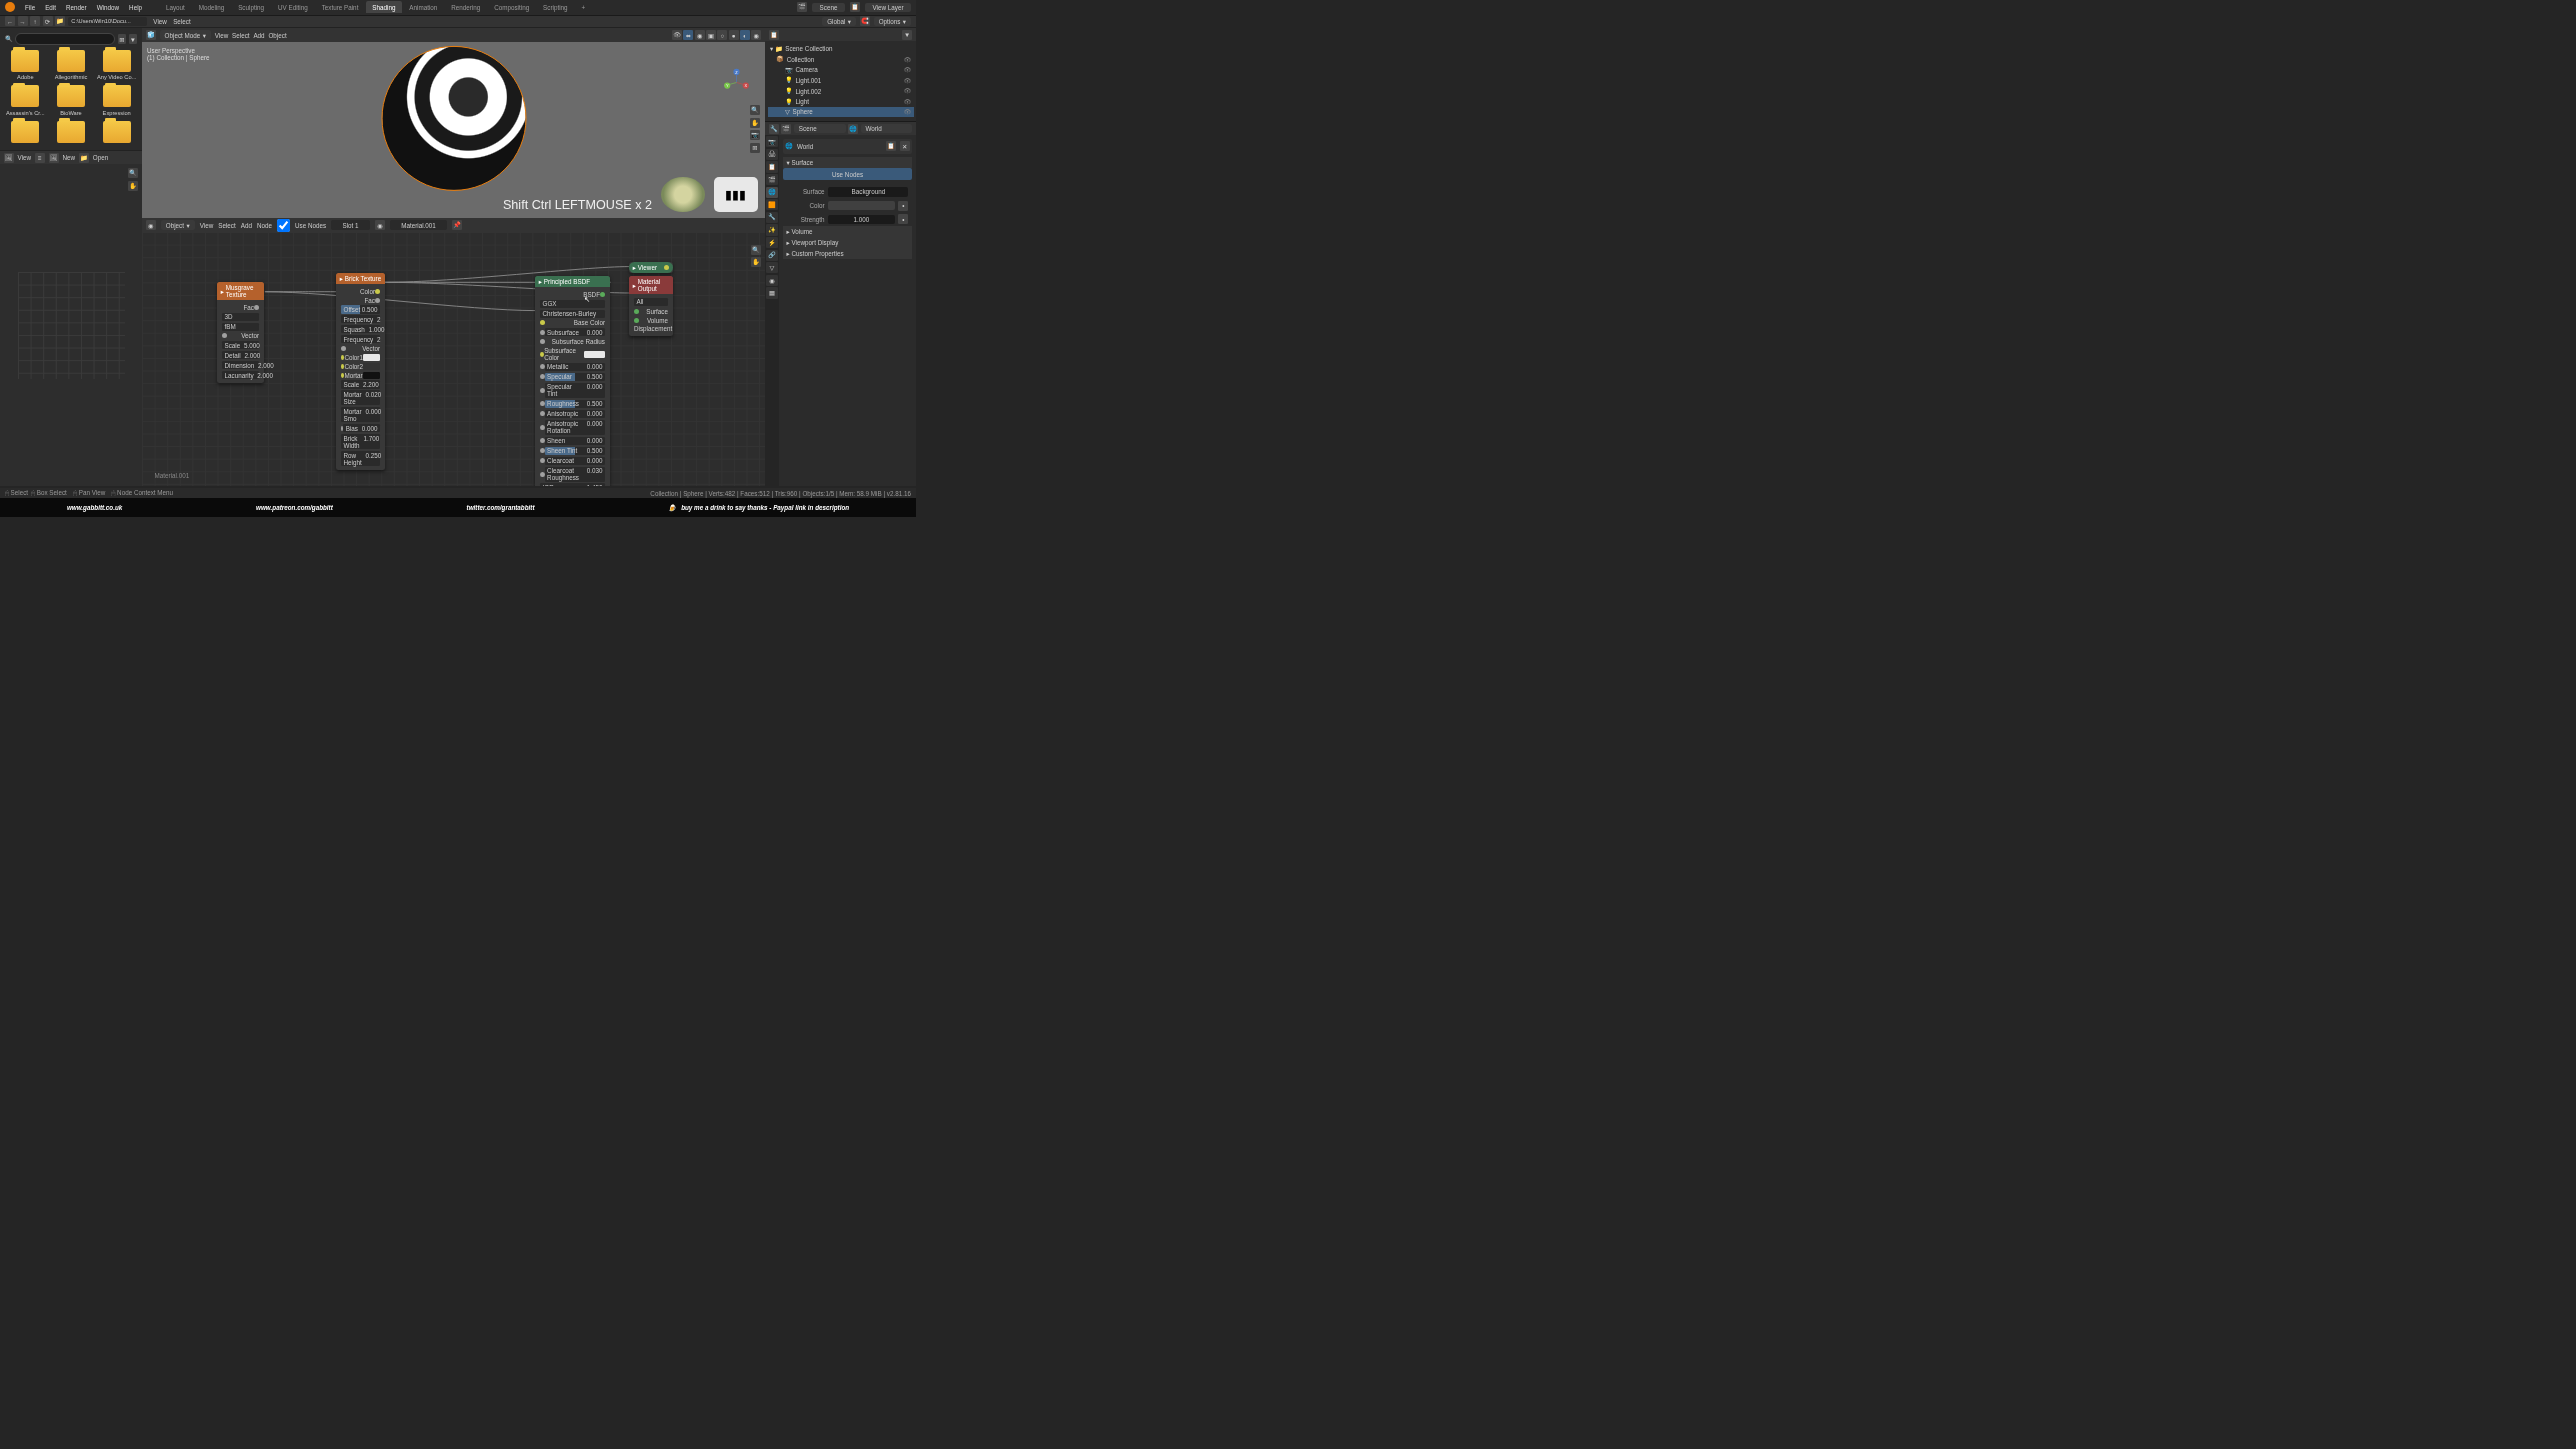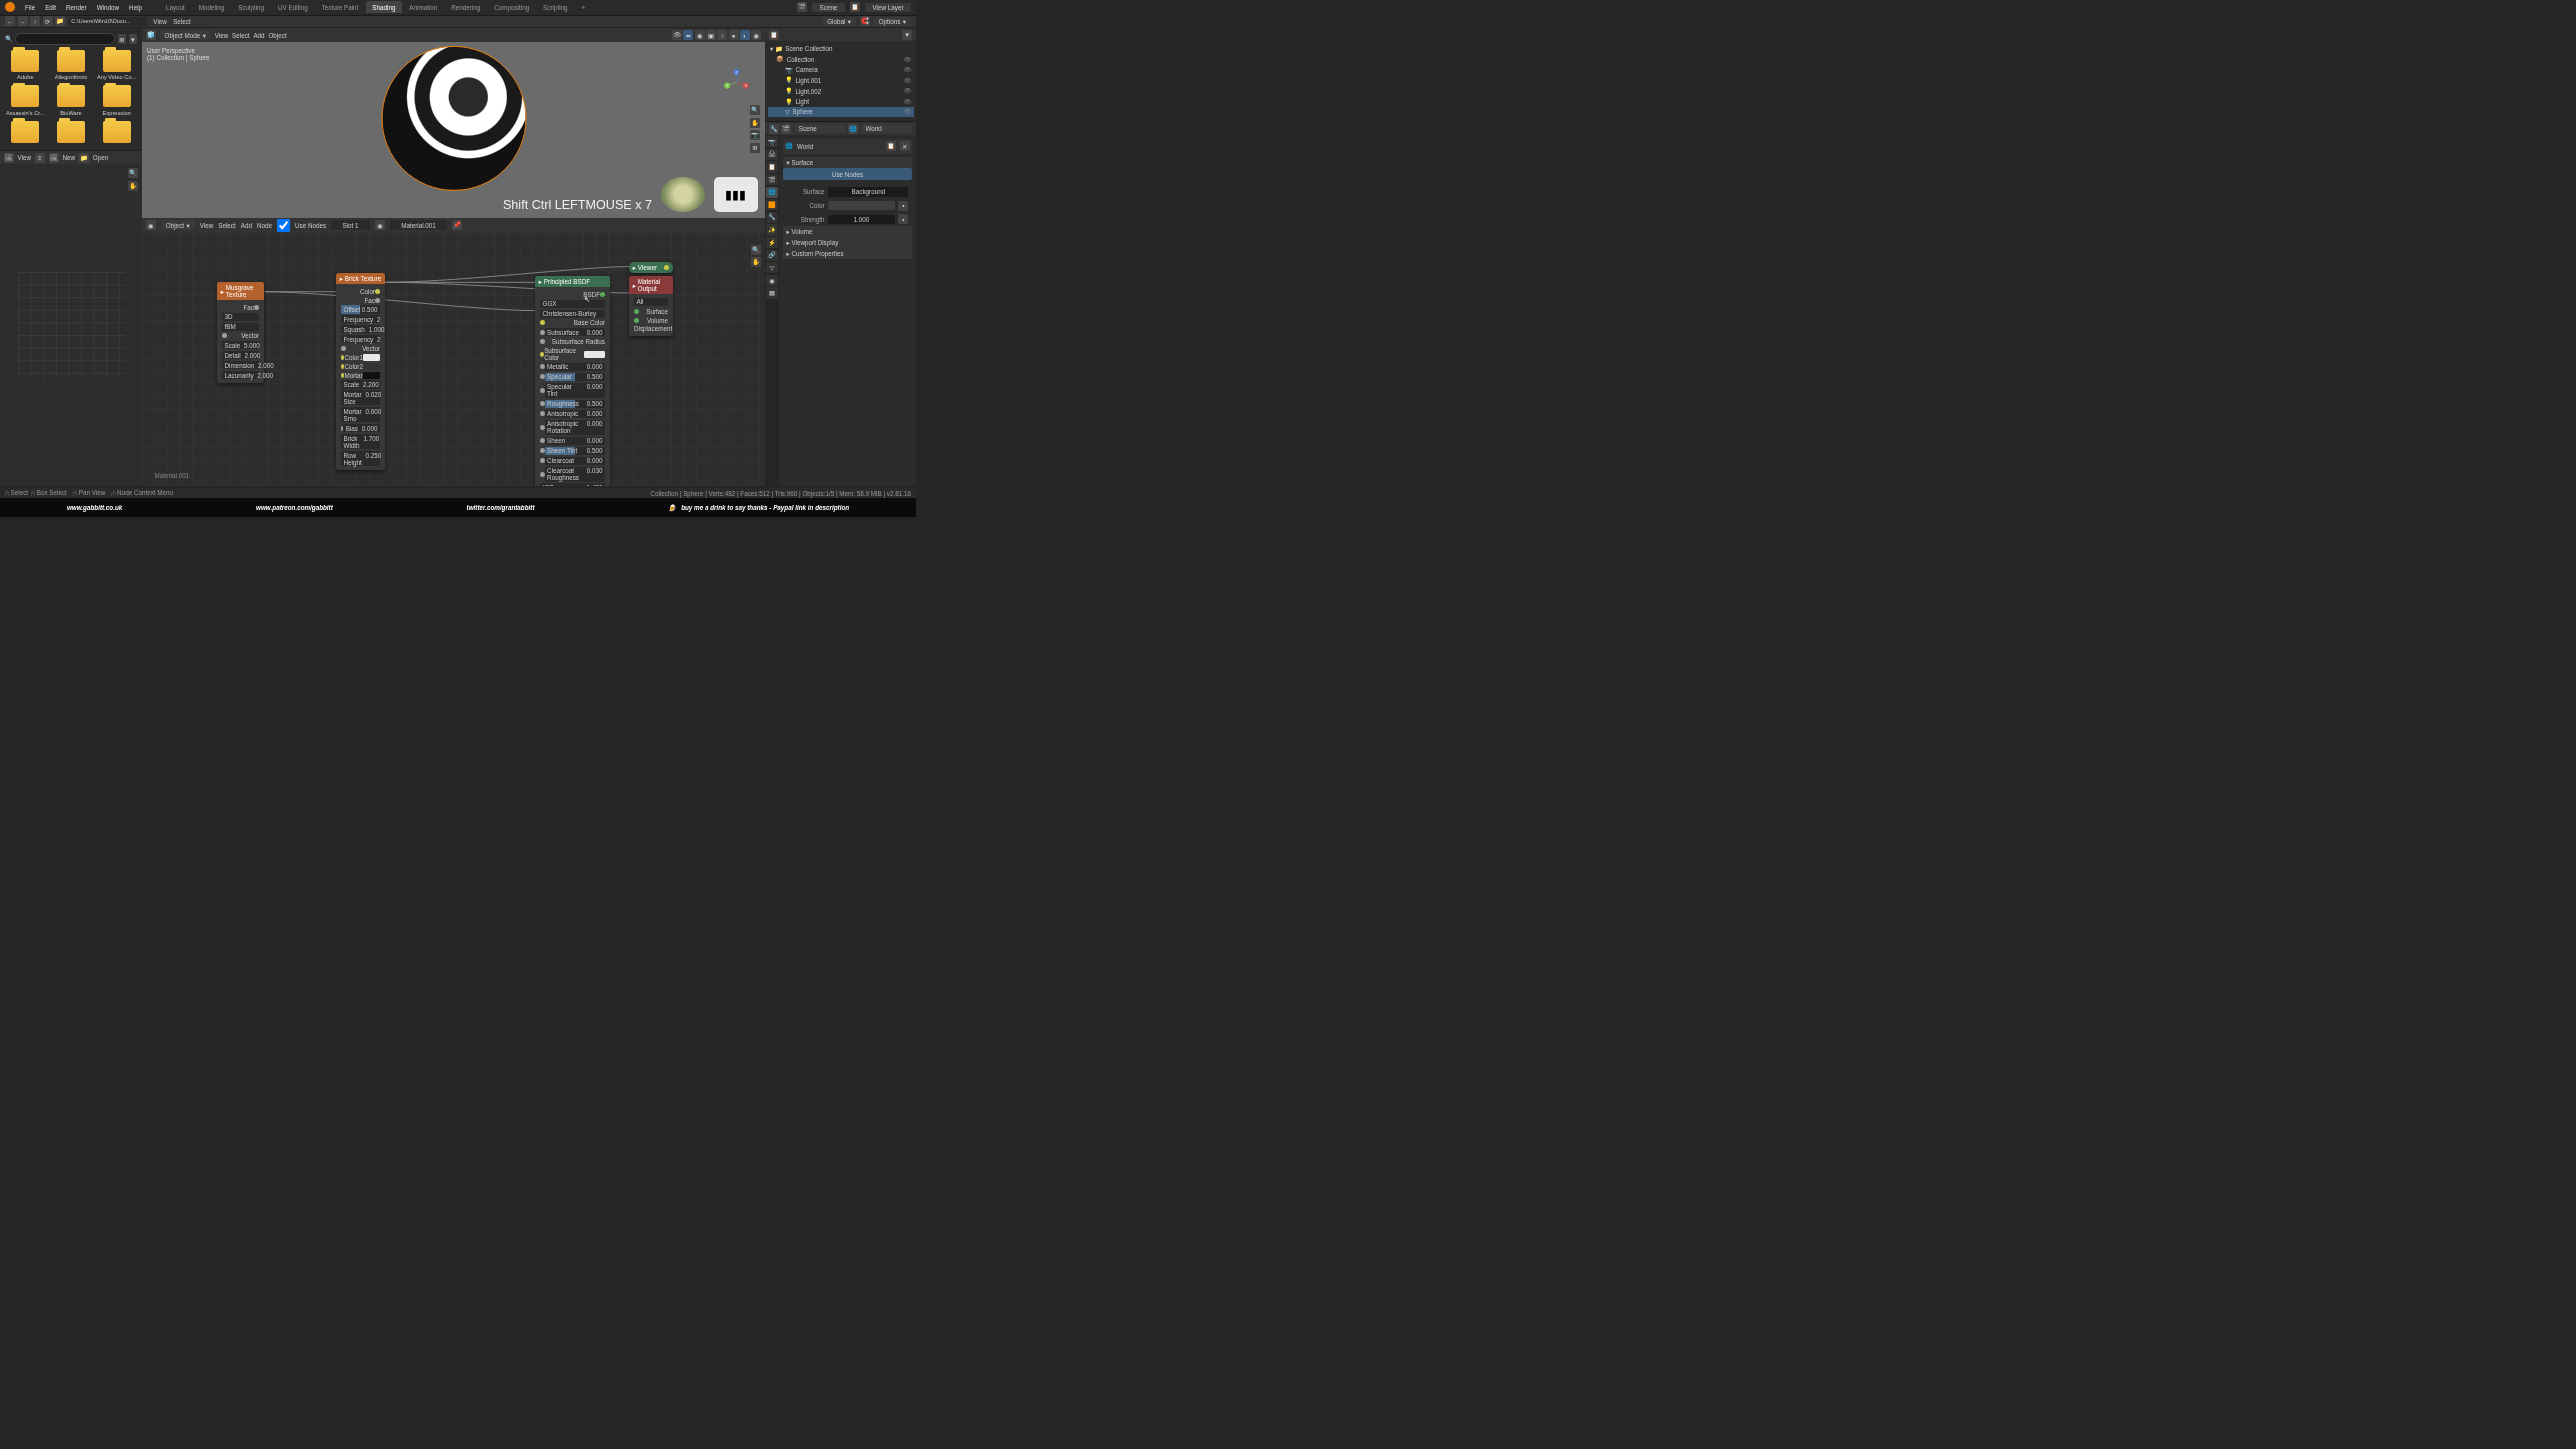--- a/index.html
+++ b/index.html
@@ -256,21 +256,21 @@
         <line x1="25" y1="25" x2="25" y2="12" stroke="#4a7ac8"></line>
         <line x1="25" y1="25" x2="14" y2="28" stroke="#7ac84a"></line>
         <line x1="25" y1="25" x2="36" y2="28" stroke="#c84a4a"></line>
       </svg>
       <div class="vp-tools">
         <span class="ico-btn">🔍</span>
         <span class="ico-btn">✋</span>
         <span class="ico-btn">📷</span>
         <span class="ico-btn">⊞</span>
       </div>
-      <div class="vp-overlay-text">Shift Ctrl LEFTMOUSE x 7</div>
+      <div class="vp-overlay-text">Shift Ctrl LEFTMOUSE x 2</div>
       <div class="vp-hdr"></div>
       <div class="vp-matball">
           <span style="color:#000;font-size:12.6px;">▮▮▮</span>
         </div>
     </div>
 
     <div class="ne-header">
       <span class="ico-btn">◉</span>
       <span class="mode-dd"><span>Object</span> ▾</span>
       <span>View</span>

